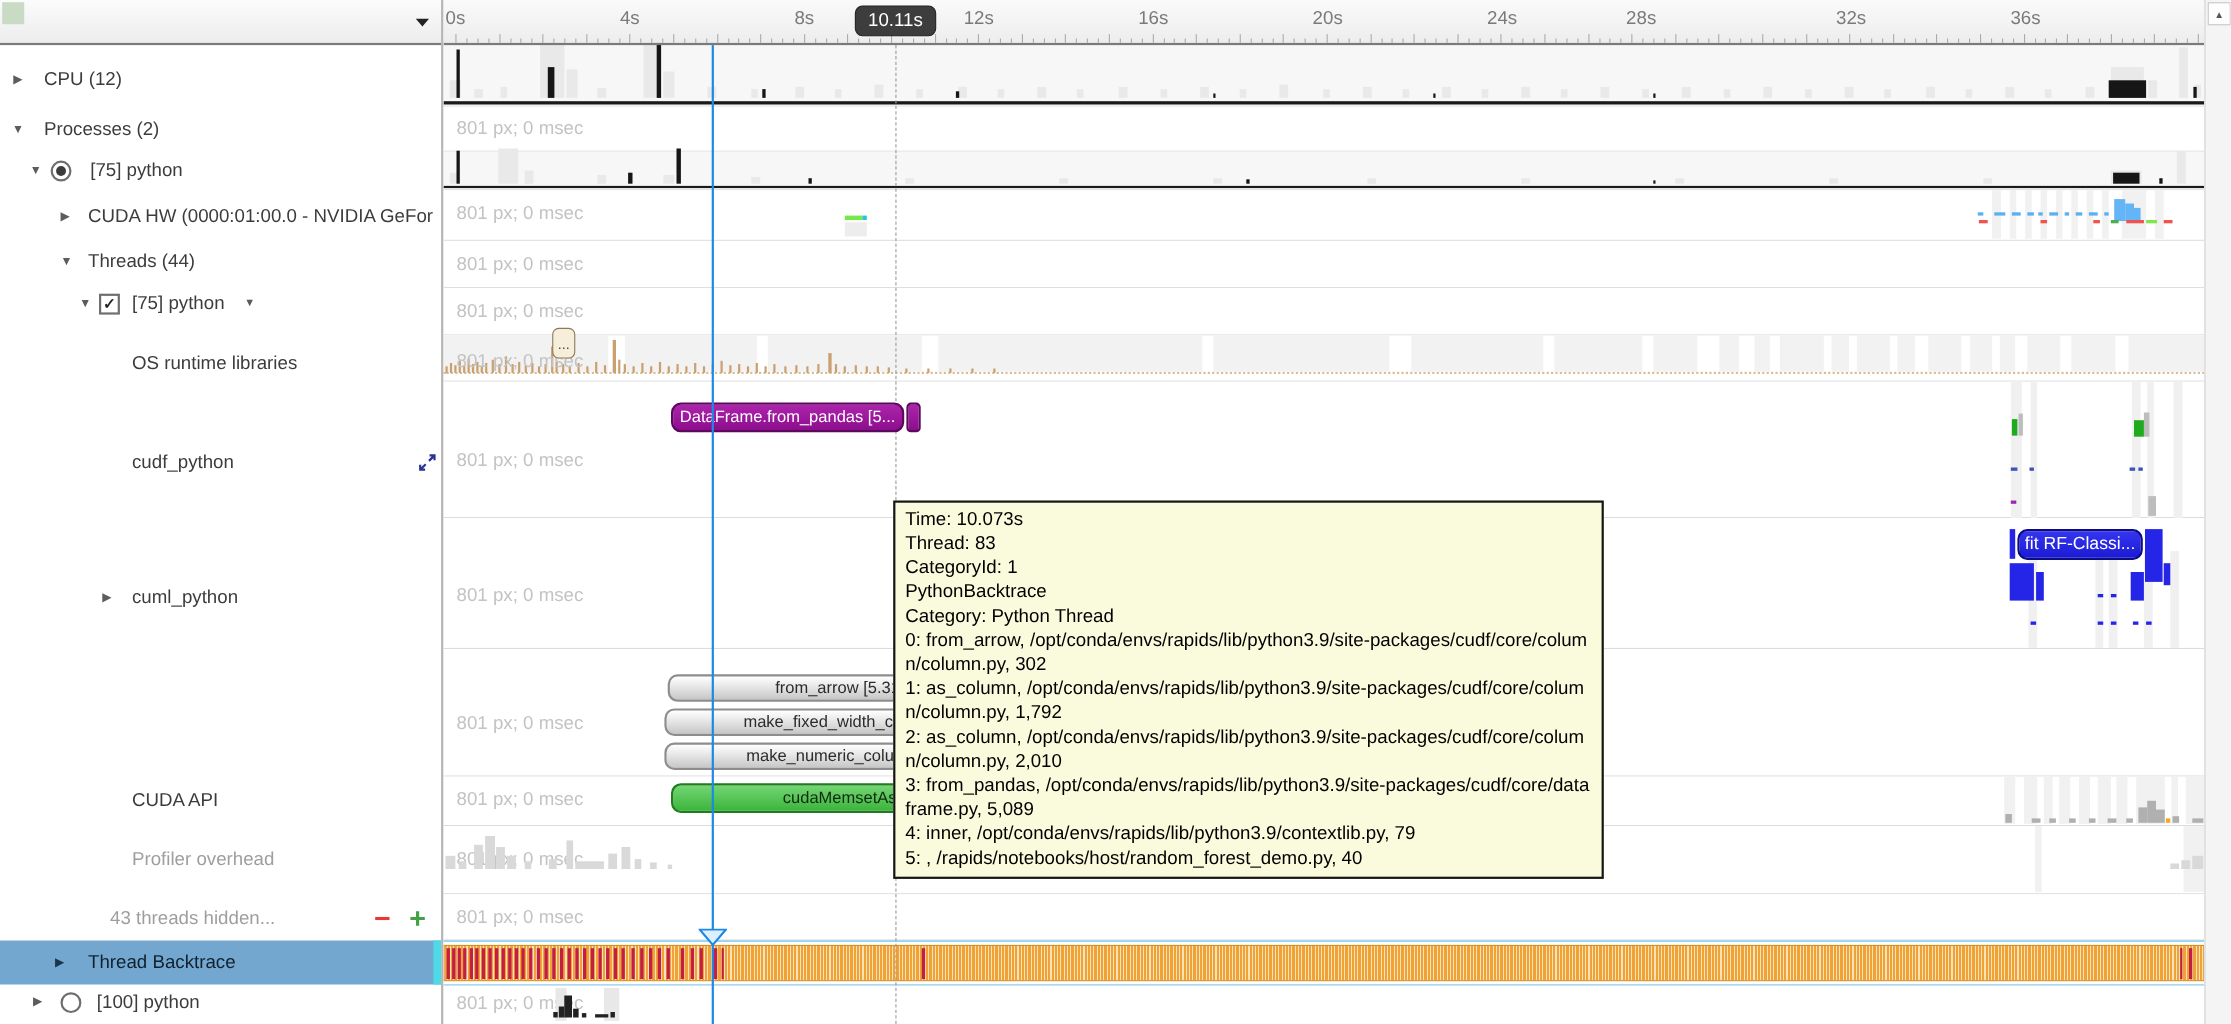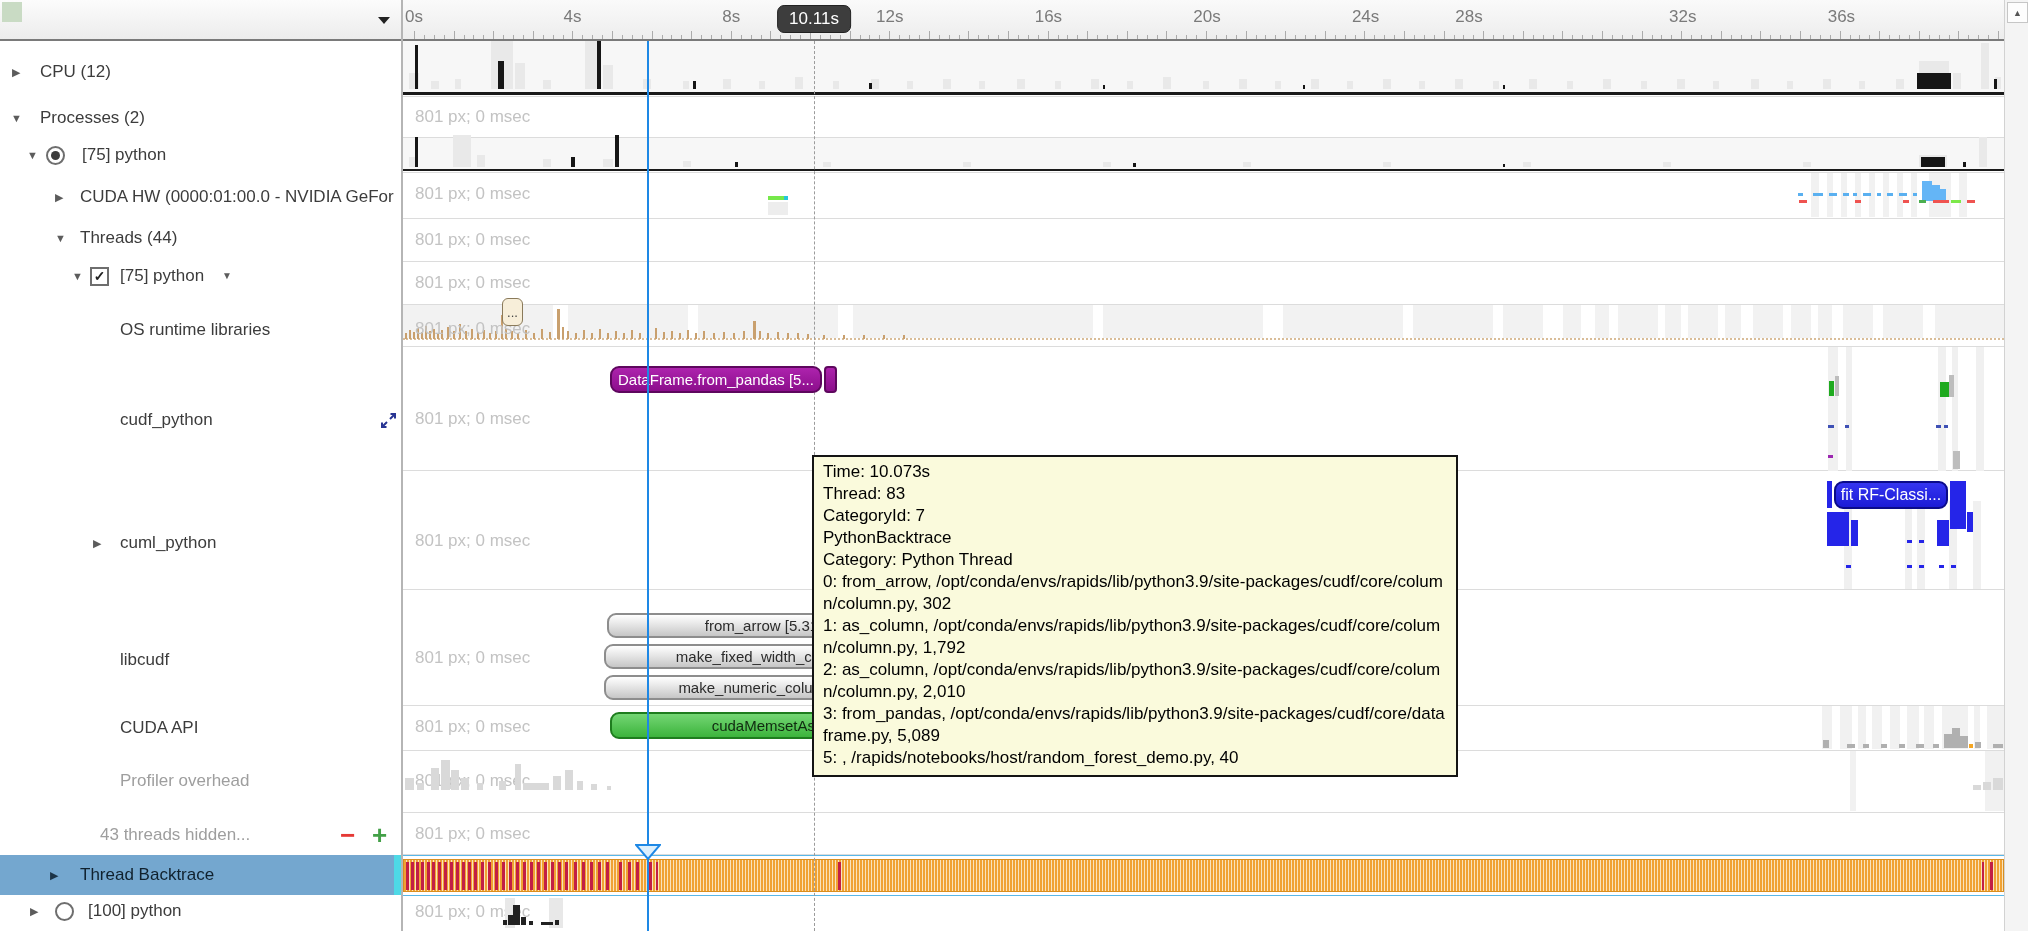--- a/index.html
+++ b/index.html
@@ -113,23 +113,20 @@
       <span class="lbl" style="left:120px">cudf_python</span>
       <span id="expand-icon">
         <svg width="17" height="17" viewBox="0 0 17 17">
             <path d="M10 7 L15 2 M10.5 2 H15 V6.5 M7 10 L2 15 M2 10.5 V15 H6.5" stroke="#283593" stroke-width="2" fill="none"></path>
           </svg>
       </span>
     </div>
     <div class="srow" style="top:529px">
       <span class="tri" style="left:93px">▶</span>
       <span class="lbl" style="left:120px">cuml_python</span>
-    </div>
-    <div class="srow" style="top:646px">
-      <span class="lbl" style="left:120px">libcudf</span>
     </div>
     <div class="srow gray" style="top:767px">
       <span class="lbl" style="left:120px">Profiler overhead</span>
     </div>
     <div class="srow" style="top:714px">
       <span class="lbl" style="left:120px">CUDA API</span>
     </div>
     <div class="srow gray" style="top:821px">
       <span class="lbl" style="left:100px">43 threads hidden...</span>
       <span class="minus" style="left:340px">−</span>
@@ -311,21 +308,21 @@
         <div class="mtick" style="left: 1575.2px; height: 4px;"></div>
         <div class="mtick" style="left: 1585.1px; height: 4px;"></div>
         <div class="mtick" style="left: 1595px; height: 8px;"></div>
         <span class="tick-label" style="left: 11px;">0s</span>
         <span class="tick-label" style="left: 169.6px;">4s</span>
         <span class="tick-label" style="left: 328.2px;">8s</span>
         <span class="tick-label" style="left: 486.8px;">12s</span>
         <span class="tick-label" style="left: 645.4px;">16s</span>
         <span class="tick-label" style="left: 804px;">20s</span>
         <span class="tick-label" style="left: 962.6px;">24s</span>
-        <span class="tick-label" style="left: 1066px;">28s</span>
+        <span class="tick-label" style="left: 1089px;">28s</span>
         <span class="tick-label" style="left: 1279.8px;">32s</span>
         <span class="tick-label" style="left: 1438.4px;">36s</span>
       </div>
 
     <div class="trow" style="top:41px;height:56px">
       <span class="ph" style="top:20px">801 px; 0 msec</span>
       <div class="graph" id="g-cpu">
           <div class="m" style="left: 6px; width: 10px; background: rgb(233, 233, 233); bottom: 3px; height: 16px;"></div>
           <div class="m" style="left: 28px; width: 8px; background: rgb(233, 233, 233); bottom: 3px; height: 8px;"></div>
           <div class="m" style="left: 52px; width: 6px; background: rgb(233, 233, 233); bottom: 3px; height: 10px;"></div>
@@ -718,27 +715,28 @@
 
     <div id="dash-line" style="left:411px"></div>
     <div id="blue-line" style="left:244px"></div>
     <svg id="blue-marker" style="left:232px;top:844px" width="26" height="17">
       <polygon points="1,1 25,1 13,15" fill="#dceffc" stroke="#1e88e5" stroke-width="2"></polygon>
     </svg>
 
     <div id="tooltip">
         <div class="tip-line">Time: 10.073s</div>
         <div class="tip-line">Thread: 83</div>
-        <div class="tip-line">CategoryId: 7</div>
+        <div class="tip-line">CategoryId: 1</div>
         <div class="tip-line">PythonBacktrace</div>
         <div class="tip-line">Category: Python Thread</div>
         <div class="tip-line">0: from_arrow, /opt/conda/envs/rapids/lib/python3.9/site-packages/cudf/core/column/column.py, 302</div>
         <div class="tip-line">1: as_column, /opt/conda/envs/rapids/lib/python3.9/site-packages/cudf/core/column/column.py, 1,792</div>
         <div class="tip-line">2: as_column, /opt/conda/envs/rapids/lib/python3.9/site-packages/cudf/core/column/column.py, 2,010</div>
         <div class="tip-line">3: from_pandas, /opt/conda/envs/rapids/lib/python3.9/site-packages/cudf/core/dataframe.py, 5,089</div>
+        <div class="tip-line">4: inner, /opt/conda/envs/rapids/lib/python3.9/contextlib.py, 79</div>
         <div class="tip-line">5: , /rapids/notebooks/host/random_forest_demo.py, 40</div>
       </div>
   </div>
 
   <div id="vscroll">
     <div id="vscroll-up">▲</div>
   </div>
 </div>
 
 </body></html>

